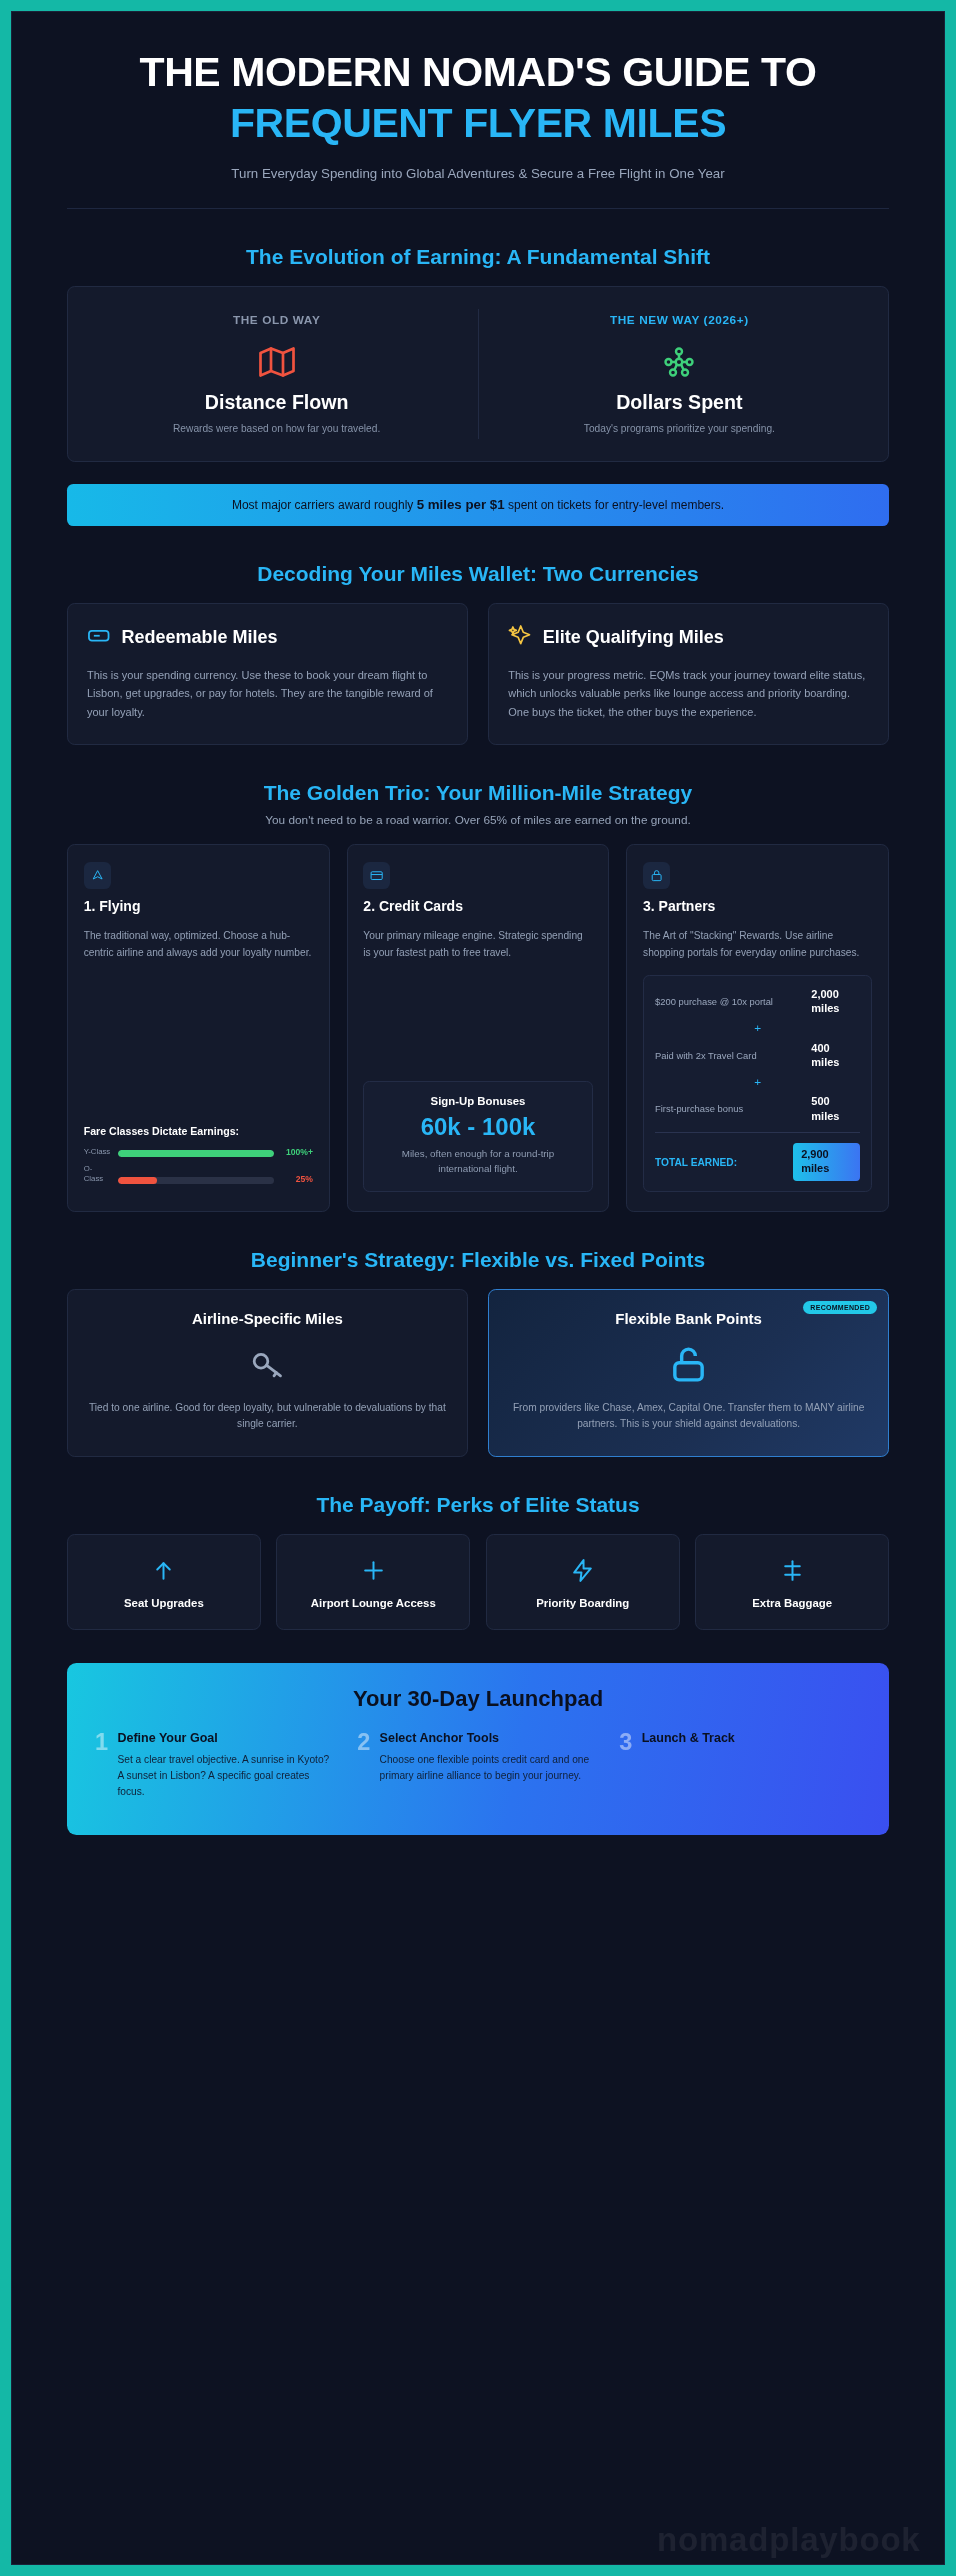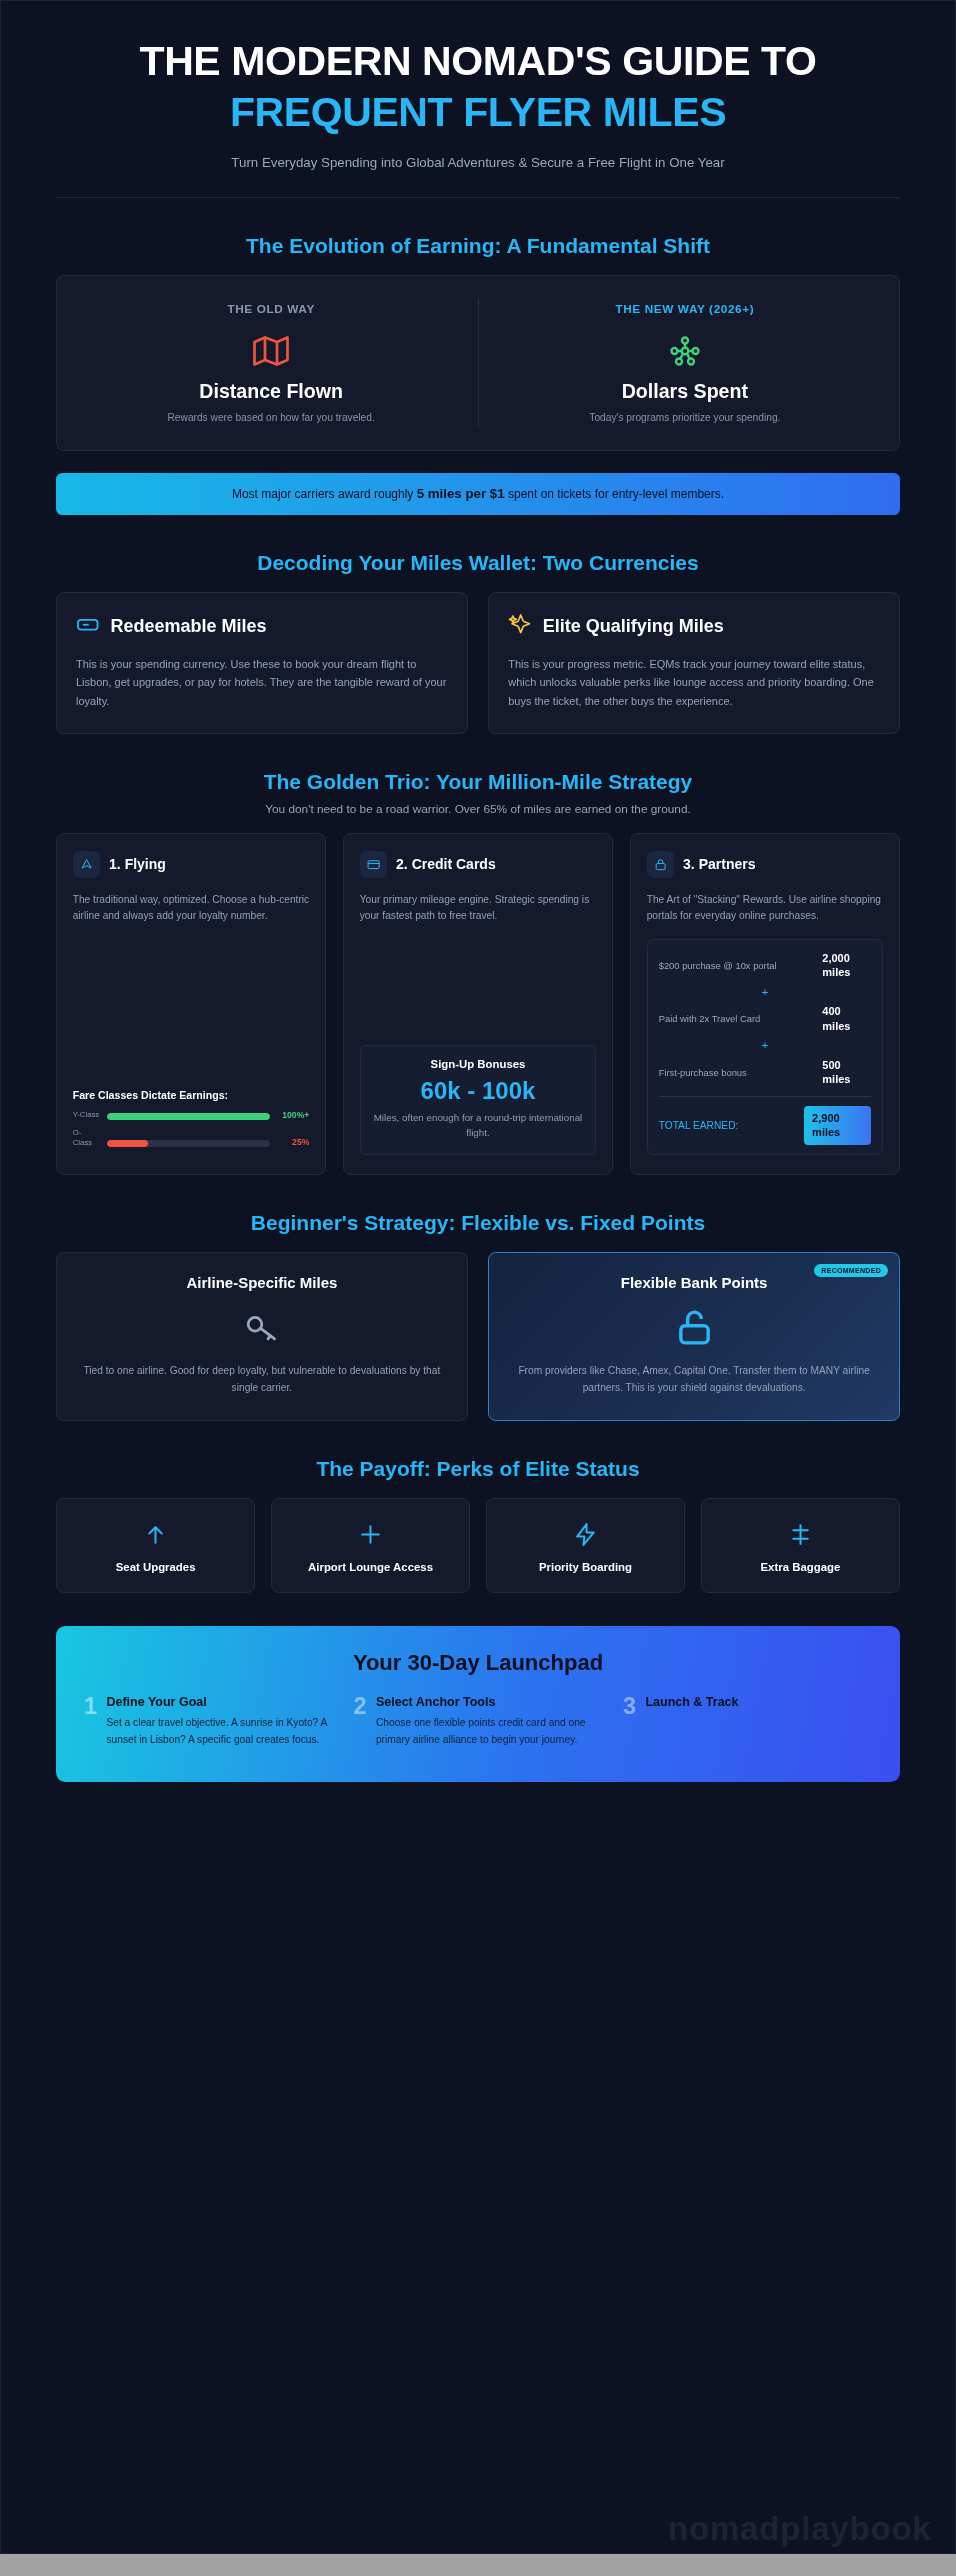--- a/index.html
+++ b/index.html
@@ -4,21 +4,22 @@
 <style>
   * { box-sizing: border-box; margin: 0; padding: 0; }
   html, body {
     width: 956px;
     background: #0a0e1a;
     font-family: "Liberation Sans", sans-serif;
   }
   .page {
     width: 956px;
     min-height: 2576px;
-    background: #a3a3a3;
+    background: #14b8a6;
+    padding: 11px;
     position: relative;
     overflow: hidden;
   }
   .inner {
     background: #0d1222;
     border: 0.8px solid #1a2238;
     min-height: 2554px;
     position: relative;
     padding: 38px 55px 47px 55px;
   }
@@ -127,21 +128,21 @@
   .cur-body { color: #95a2b8; font-size: 11px; line-height: 1.65; }
 
   
   .trio { display: flex; gap: 17px; align-items: stretch; }
   .trio-card {
     flex: 1;
     padding: 17px 15.7px 19px 15.7px;
     display: flex;
     flex-direction: column;
   }
-  .trio-head { display: flex; align-items: center; gap: 9.4px; margin-bottom: 14px; }
+  .trio-head { display: flex; align-items: flex-start; gap: 9.4px; margin-bottom: 14px; flex-direction: column; }
   .trio-badge {
     width: 27px; height: 27px;
     border-radius: 6.3px;
     background: #1b2740;
     display: flex; align-items: center; justify-content: center;
     flex: none;
   }
   .trio-title { color: #fff; font-size: 14px; font-weight: bold; }
   .trio-body { color: #93a0b6; font-size: 10.2px; line-height: 1.62; }
   .spacer { flex: 1; min-height: 14px; }
@@ -172,21 +173,21 @@
   }
   .calc-row { display: flex; align-items: center; gap: 7.8px; }
   .calc-l { color: #9aa7bd; font-size: 9.4px; flex: 1; line-height: 1.4; }
   .calc-r { color: #fff; font-size: 11px; font-weight: bold; width: 49px; line-height: 1.3; }
   .calc-plus { color: #29b6f6; text-align: center; font-size: 11.8px; margin: 5.5px 0; }
   .calc-total {
     display: flex; align-items: center; gap: 7.8px;
     border-top: 0.8px solid #2a3350;
     margin-top: 9.4px; padding-top: 9.4px;
   }
-  .calc-total-l { color: #29b6f6; font-size: 10.2px; font-weight: normal; flex: 1; }
+  .calc-total-l { color: #29b6f6; font-size: 10.2px; font-weight: bold; flex: 1; }
   .calc-total-r {
     background: linear-gradient(90deg,#1ec0ea,#3b74f2);
     color: #0b1020; font-weight: bold; font-size: 11px;
     border-radius: 3.9px; padding: 5.5px 7.8px; width: 67px; line-height: 1.25;
   }
 
   
   .fvf { display: flex; gap: 20.4px; }
   .fvf-card { flex: 1; padding: 20.4px 20.4px 23.5px 20.4px; text-align: center; position: relative; }
   .fvf-card.hl {

